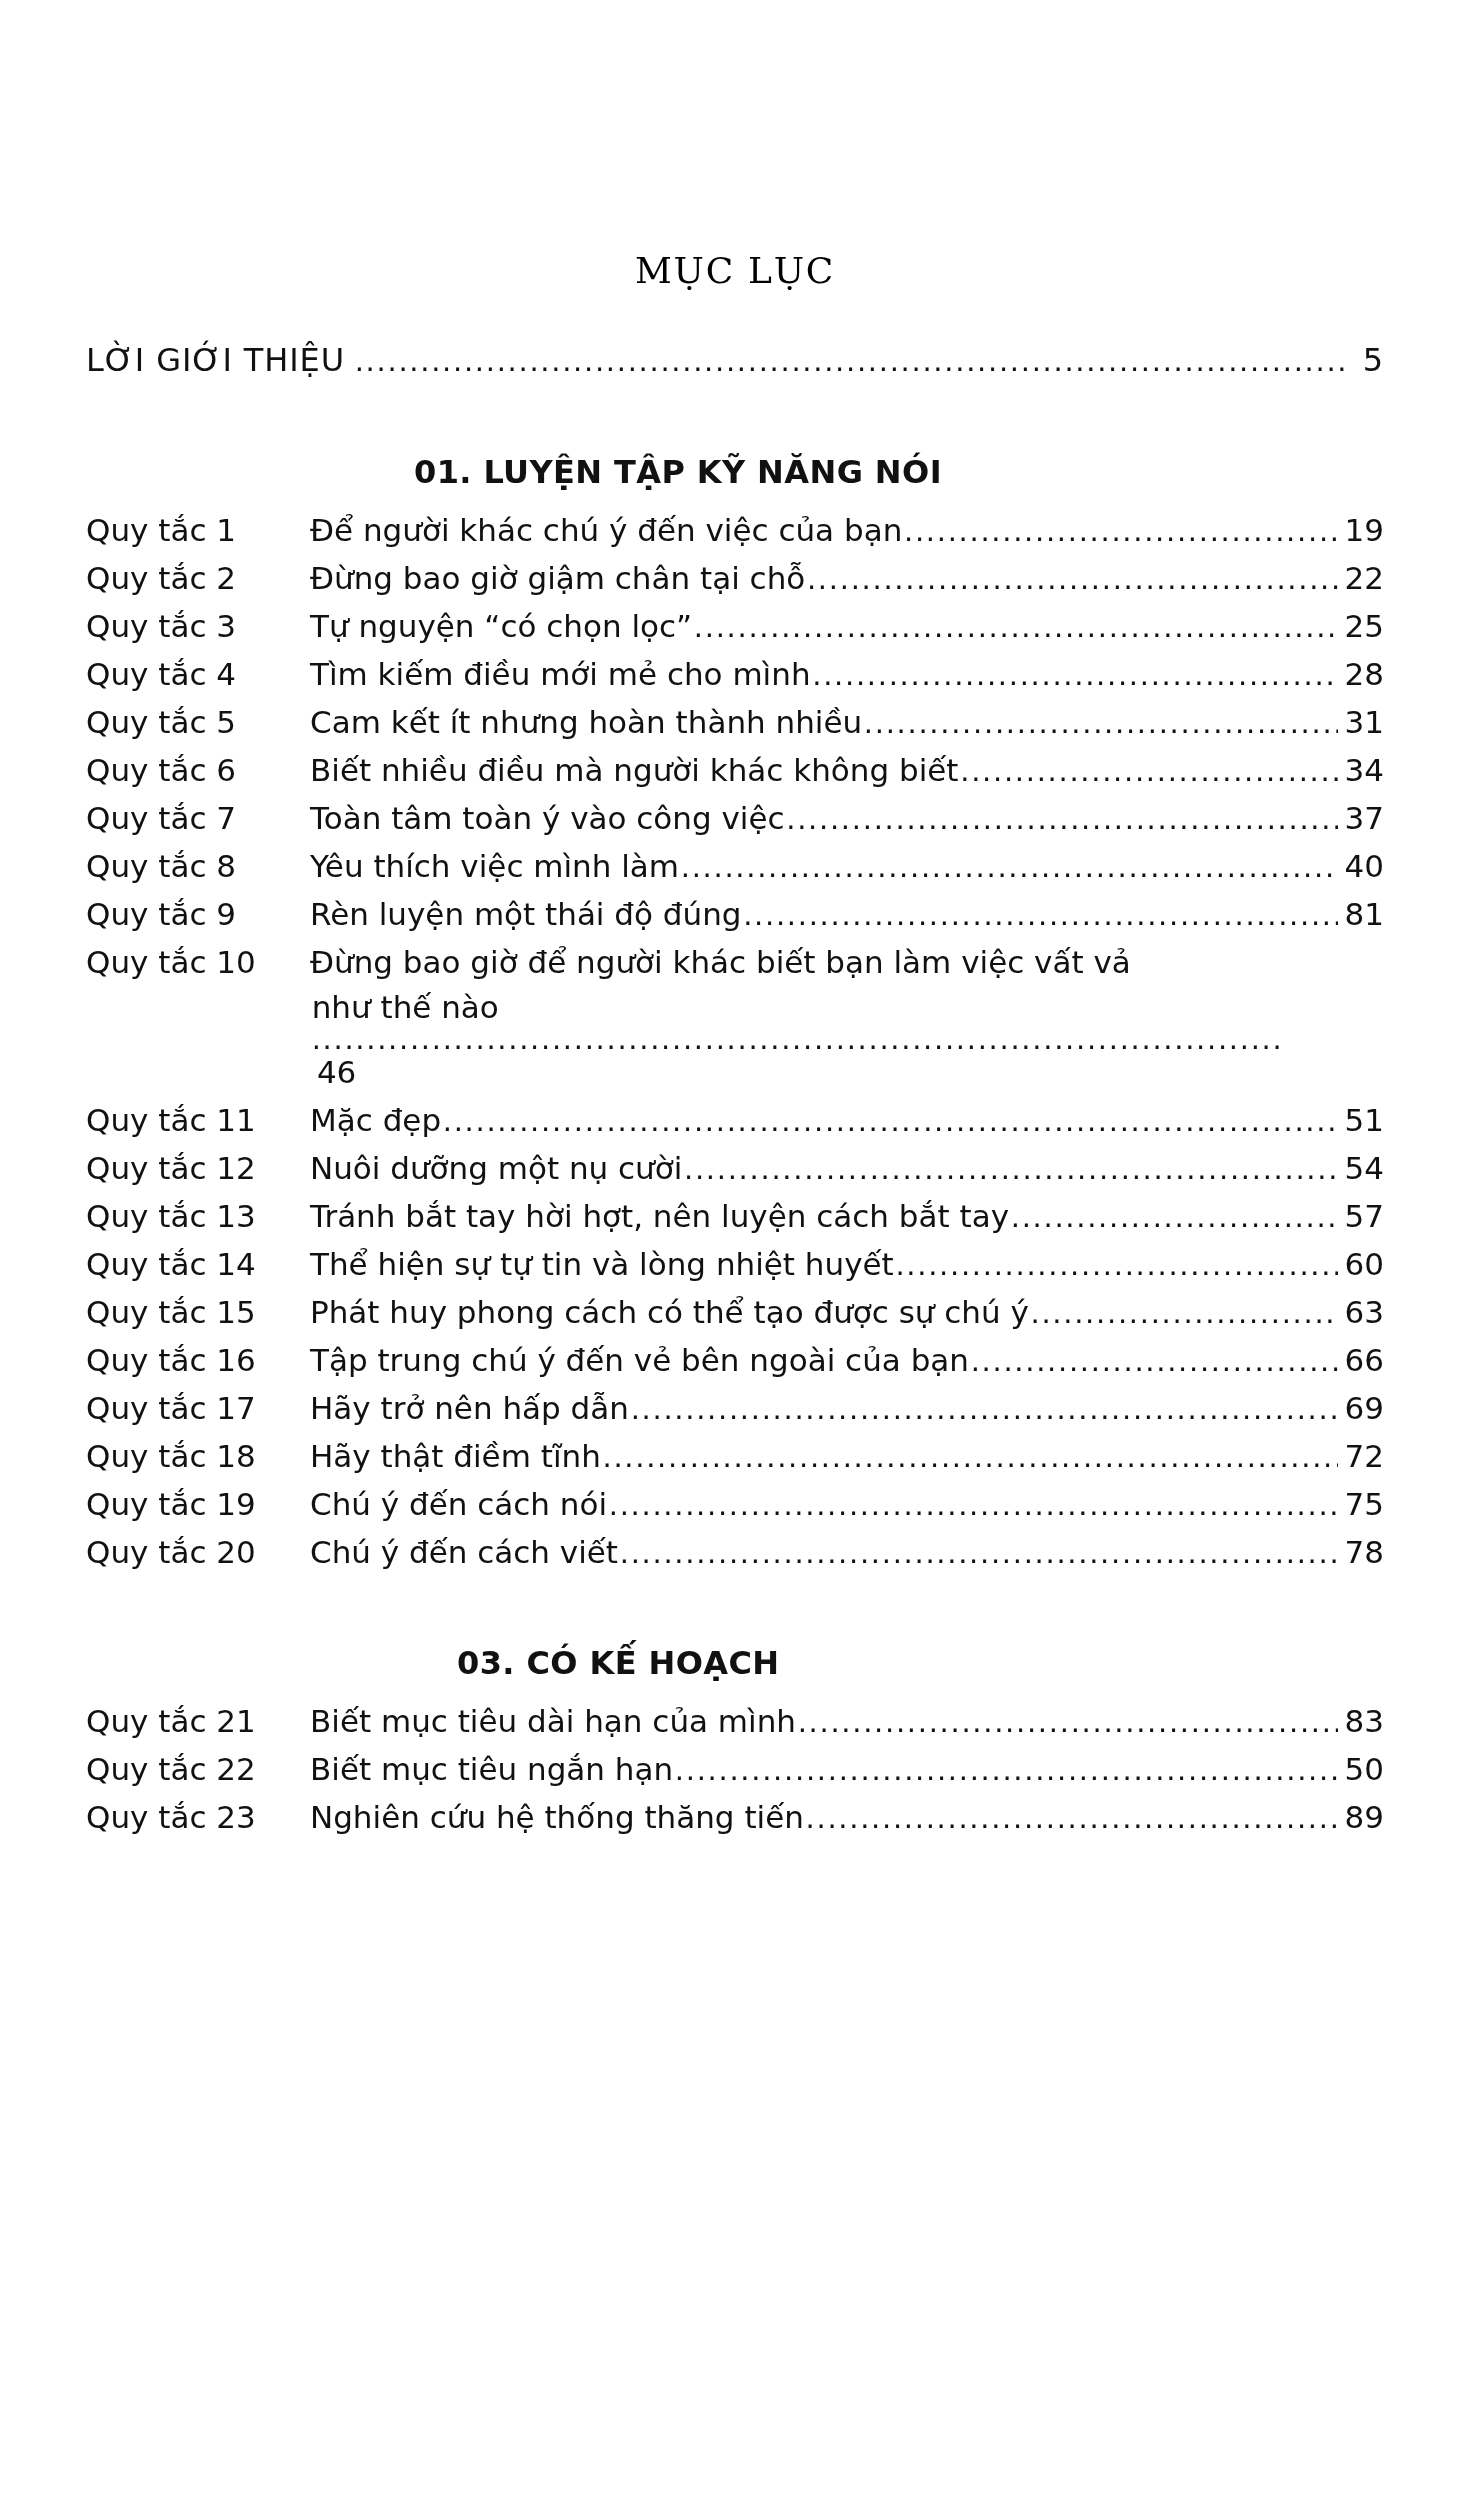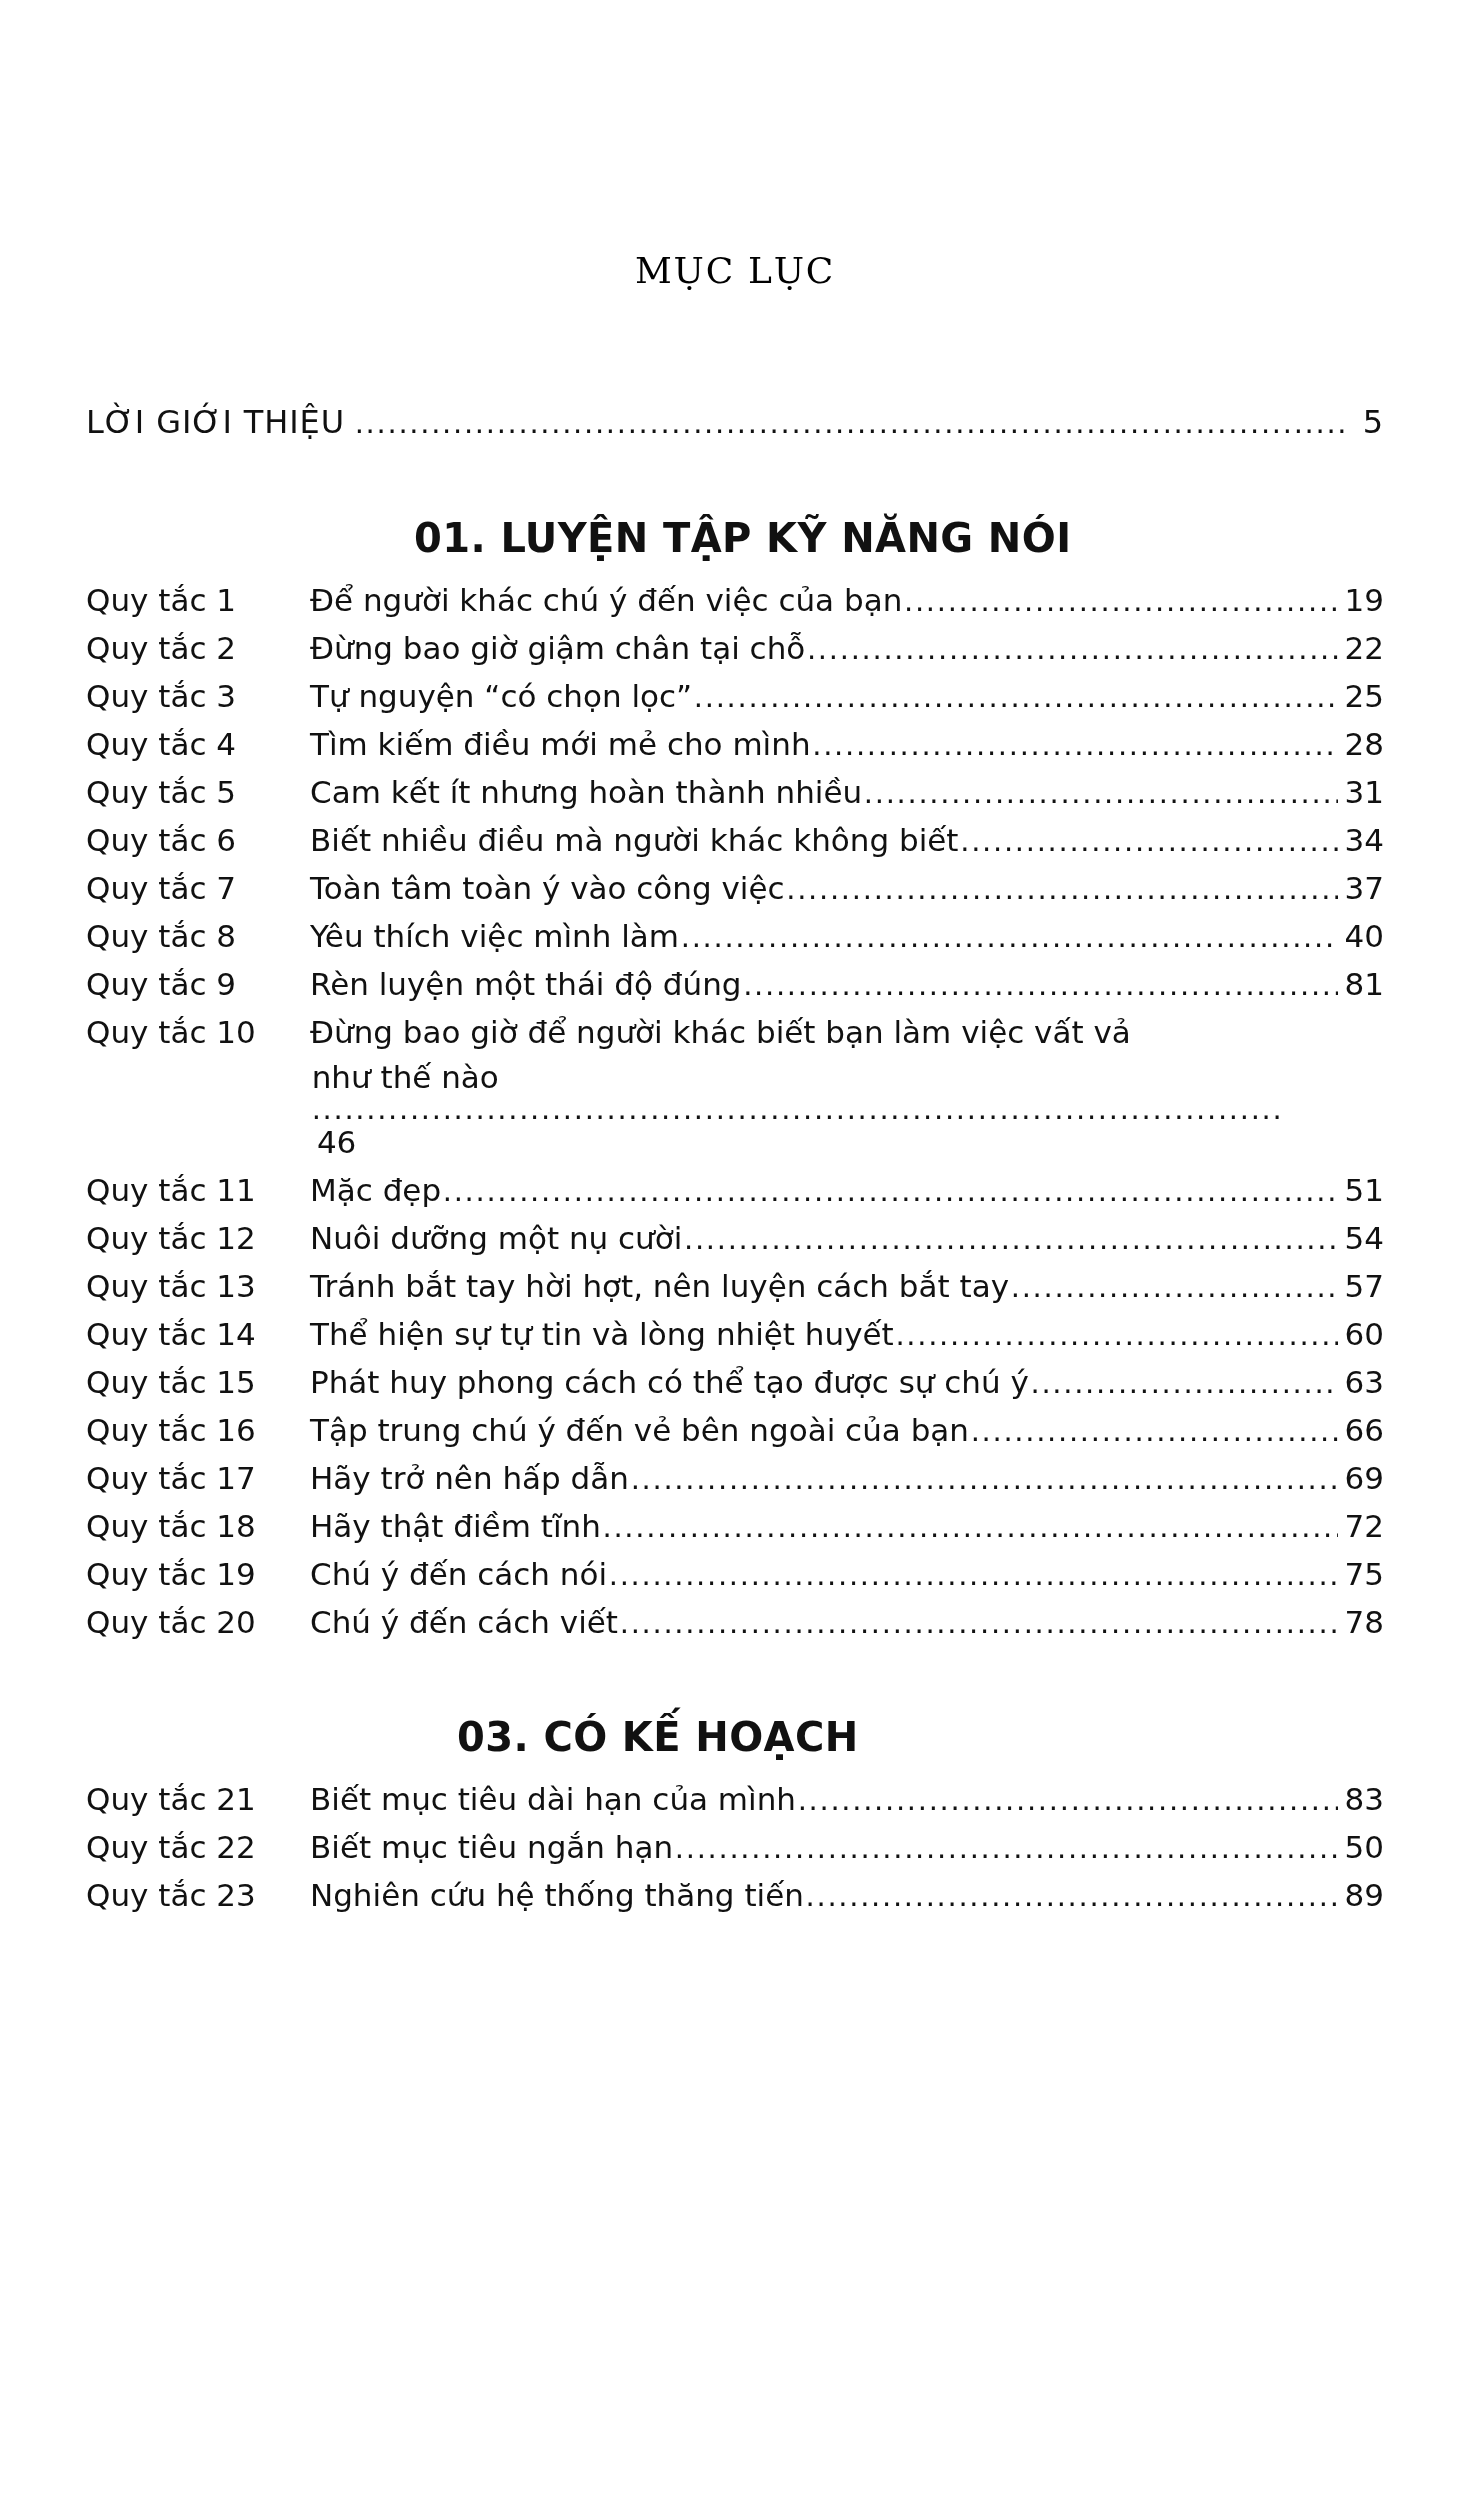--- a/index.html
+++ b/index.html
@@ -30,21 +30,21 @@
     font-weight: 400;
     margin-top: 250px;
     margin-bottom: 0;
     color: #000;
   }
 
   
   .intro-row {
     display: flex;
     align-items: baseline;
-    margin-top: 112px;
+    margin-top: 50px;
     padding-left: 0px;
     font-size: 32px;
     letter-spacing: 0.9px;
     gap: 8px;
   }
   .intro-label {
     white-space: nowrap;
   }
   .dotfill {
     flex: 1 1 auto;
@@ -56,21 +56,21 @@
     font-size: 29px;
     line-height: 1;
   }
   .page-num {
     white-space: nowrap;
     padding-left: 5.2px;
   }
 
   
   .section-heading {
-    font-size: 40px;
+    font-size: 32px;
     font-weight: bold;
     letter-spacing: 0.4px;
     margin-left: 328px;
     margin-top: 74px;
     margin-bottom: 21px;
   }
   .section-heading.wide {
     margin-left: 198px;
   }
   .section-heading.narrow {

